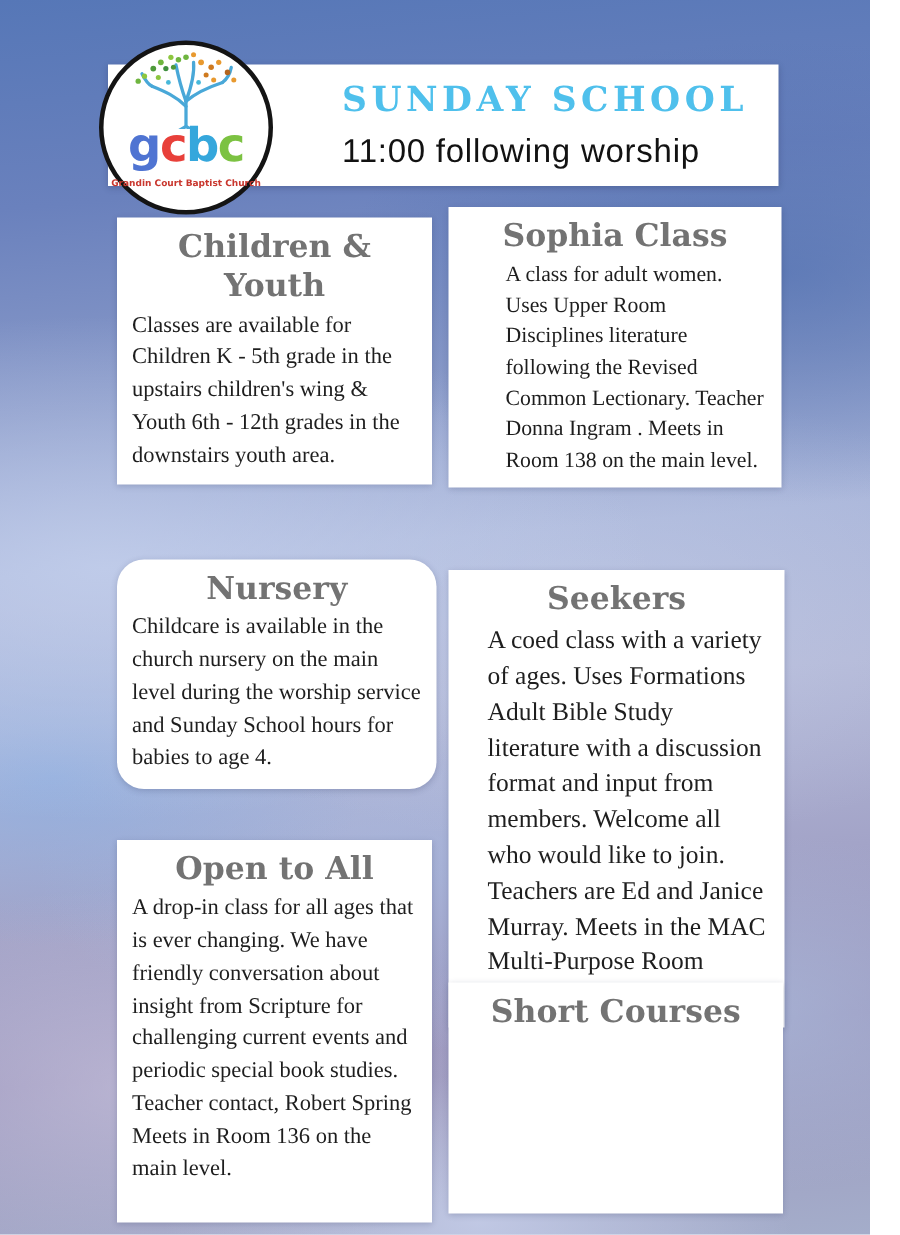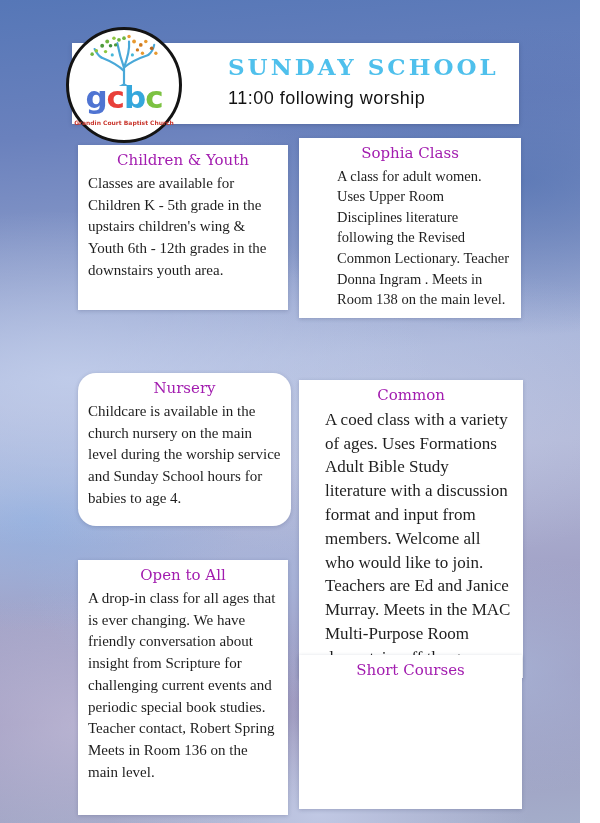--- a/index.html
+++ b/index.html
@@ -23,21 +23,21 @@
     position:absolute;left:72px;top:43px;width:447px;height:81px;
     background:#ffffff;box-shadow:0 1px 4px rgba(35,45,85,0.28);
   }
   .header-content{position:absolute;left:156px;top:11px;}
   .header-title{
     font-family:"DejaVu Serif", serif;font-weight:700;
     font-size:23px;letter-spacing:3px;color:#4fc0ec;line-height:1.1;
   }
   .header-subtitle{
     font-family:"Liberation Sans", sans-serif;
-    font-size:18px;color:#121212;margin-top:9px;letter-spacing:0.5px;
+    font-size:22px;color:#121212;margin-top:9px;letter-spacing:0.5px;
   }
   .logo{
     position:absolute;left:66px;top:27px;width:110px;height:110px;
     background:#ffffff;border:3px solid #141414;border-radius:50%;z-index:3;
   }
   .logo-tree{position:absolute;left:50%;top:4px;transform:translateX(-50%);}
   .logo-acronym{
     position:absolute;top:50px;width:100%;text-align:center;
     font-family:"DejaVu Sans", sans-serif;font-weight:700;font-size:31px;
     line-height:1.1;letter-spacing:-1px;
@@ -46,22 +46,22 @@
   .logo-church{
     position:absolute;top:89px;width:100%;text-align:center;
     font-family:"DejaVu Sans", sans-serif;font-weight:700;
     font-size:6px;color:#c9372e;letter-spacing:0;
   }
   .card{
     position:absolute;background:#ffffff;box-sizing:border-box;
     padding:6px 10px 8px;box-shadow:0 1px 4px rgba(35,45,85,0.22);
   }
   .card-title{
-    font-family:"DejaVu Serif", serif;font-weight:400;font-size:15px;
-    text-align:center;margin:0 0 3px;color:#a21caf;line-height:1.25;
+    font-family:"DejaVu Serif", serif;font-weight:700;font-size:21px;
+    text-align:center;margin:0 0 3px;color:#737373;line-height:1.25;
   }
   .card-body{margin:0;color:#1e1e1e;font-size:15px;line-height:1.45;}
   .c1{left:78px;top:145px;width:210px;min-height:165px;}
   .c2{left:299px;top:138px;width:222px;min-height:175px;}
   .c3{left:78px;top:373px;width:213px;min-height:153px;border-radius:18px;}
   .c4{left:78px;top:560px;width:210px;min-height:255px;}
   .c5{left:299px;top:380px;width:224px;min-height:243px;}
   .c6{left:299px;top:655px;width:223px;min-height:154px;}
   .c2 .card-body,.c6 .card-body{font-size:14.5px;line-height:1.42;margin-left:28px;}
   .c5 .card-body{font-size:17px;line-height:1.4;margin-left:16px;}
@@ -131,21 +131,21 @@
     <h2 class="card-title">Nursery</h2>
     <p class="card-body">Childcare is available in the church nursery on the main level during the worship service and Sunday School hours for babies to age 4.</p>
   </section>
 
   <section class="card c4">
     <h2 class="card-title">Open to All</h2>
     <p class="card-body">A drop-in class for all ages that is ever changing.  We have friendly conversation about insight from Scripture for challenging current events and periodic special book studies. Teacher contact, Robert Spring  Meets in Room 136 on the main level.</p>
   </section>
 
   <section class="card c5">
-    <h2 class="card-title">Common</h2>
+    <h2 class="card-title">Seekers</h2>
     <p class="card-body">A coed class with a variety of ages. Uses Formations Adult Bible Study literature with a discussion format and input from members. Welcome all who would like to join. Teachers are Ed and Janice Murray. Meets in the MAC Multi-Purpose Room downstairs off the gym.</p>
   </section>
 
   <section class="card c6">
     <h2 class="card-title">Short Courses</h2>
   </section>
 
 </div>
 
 </body></html>

